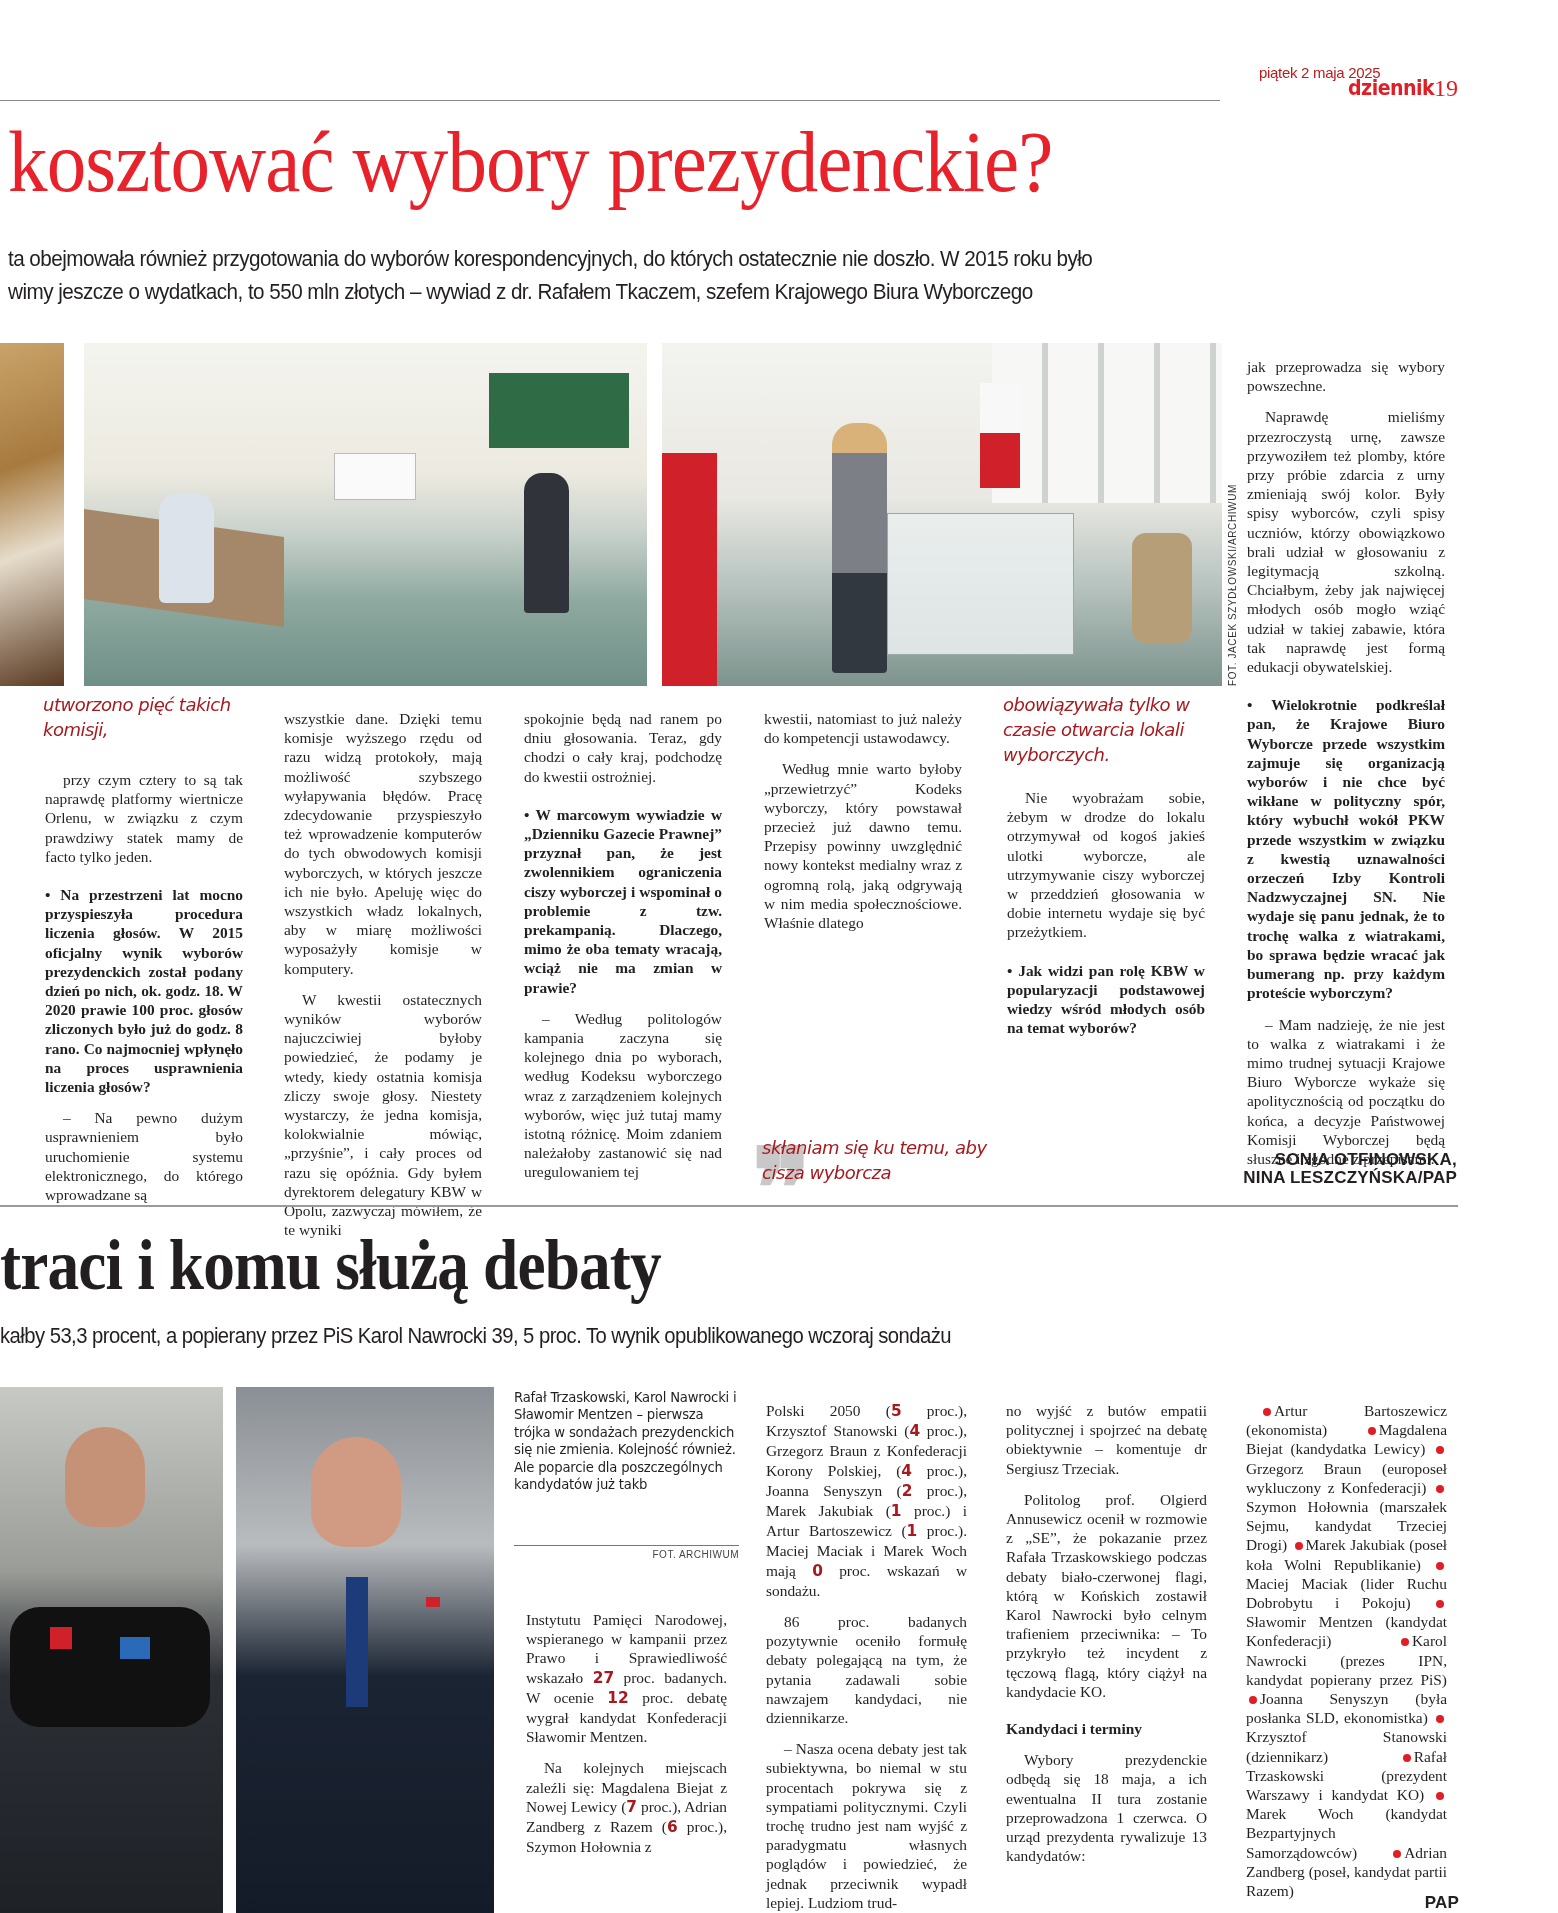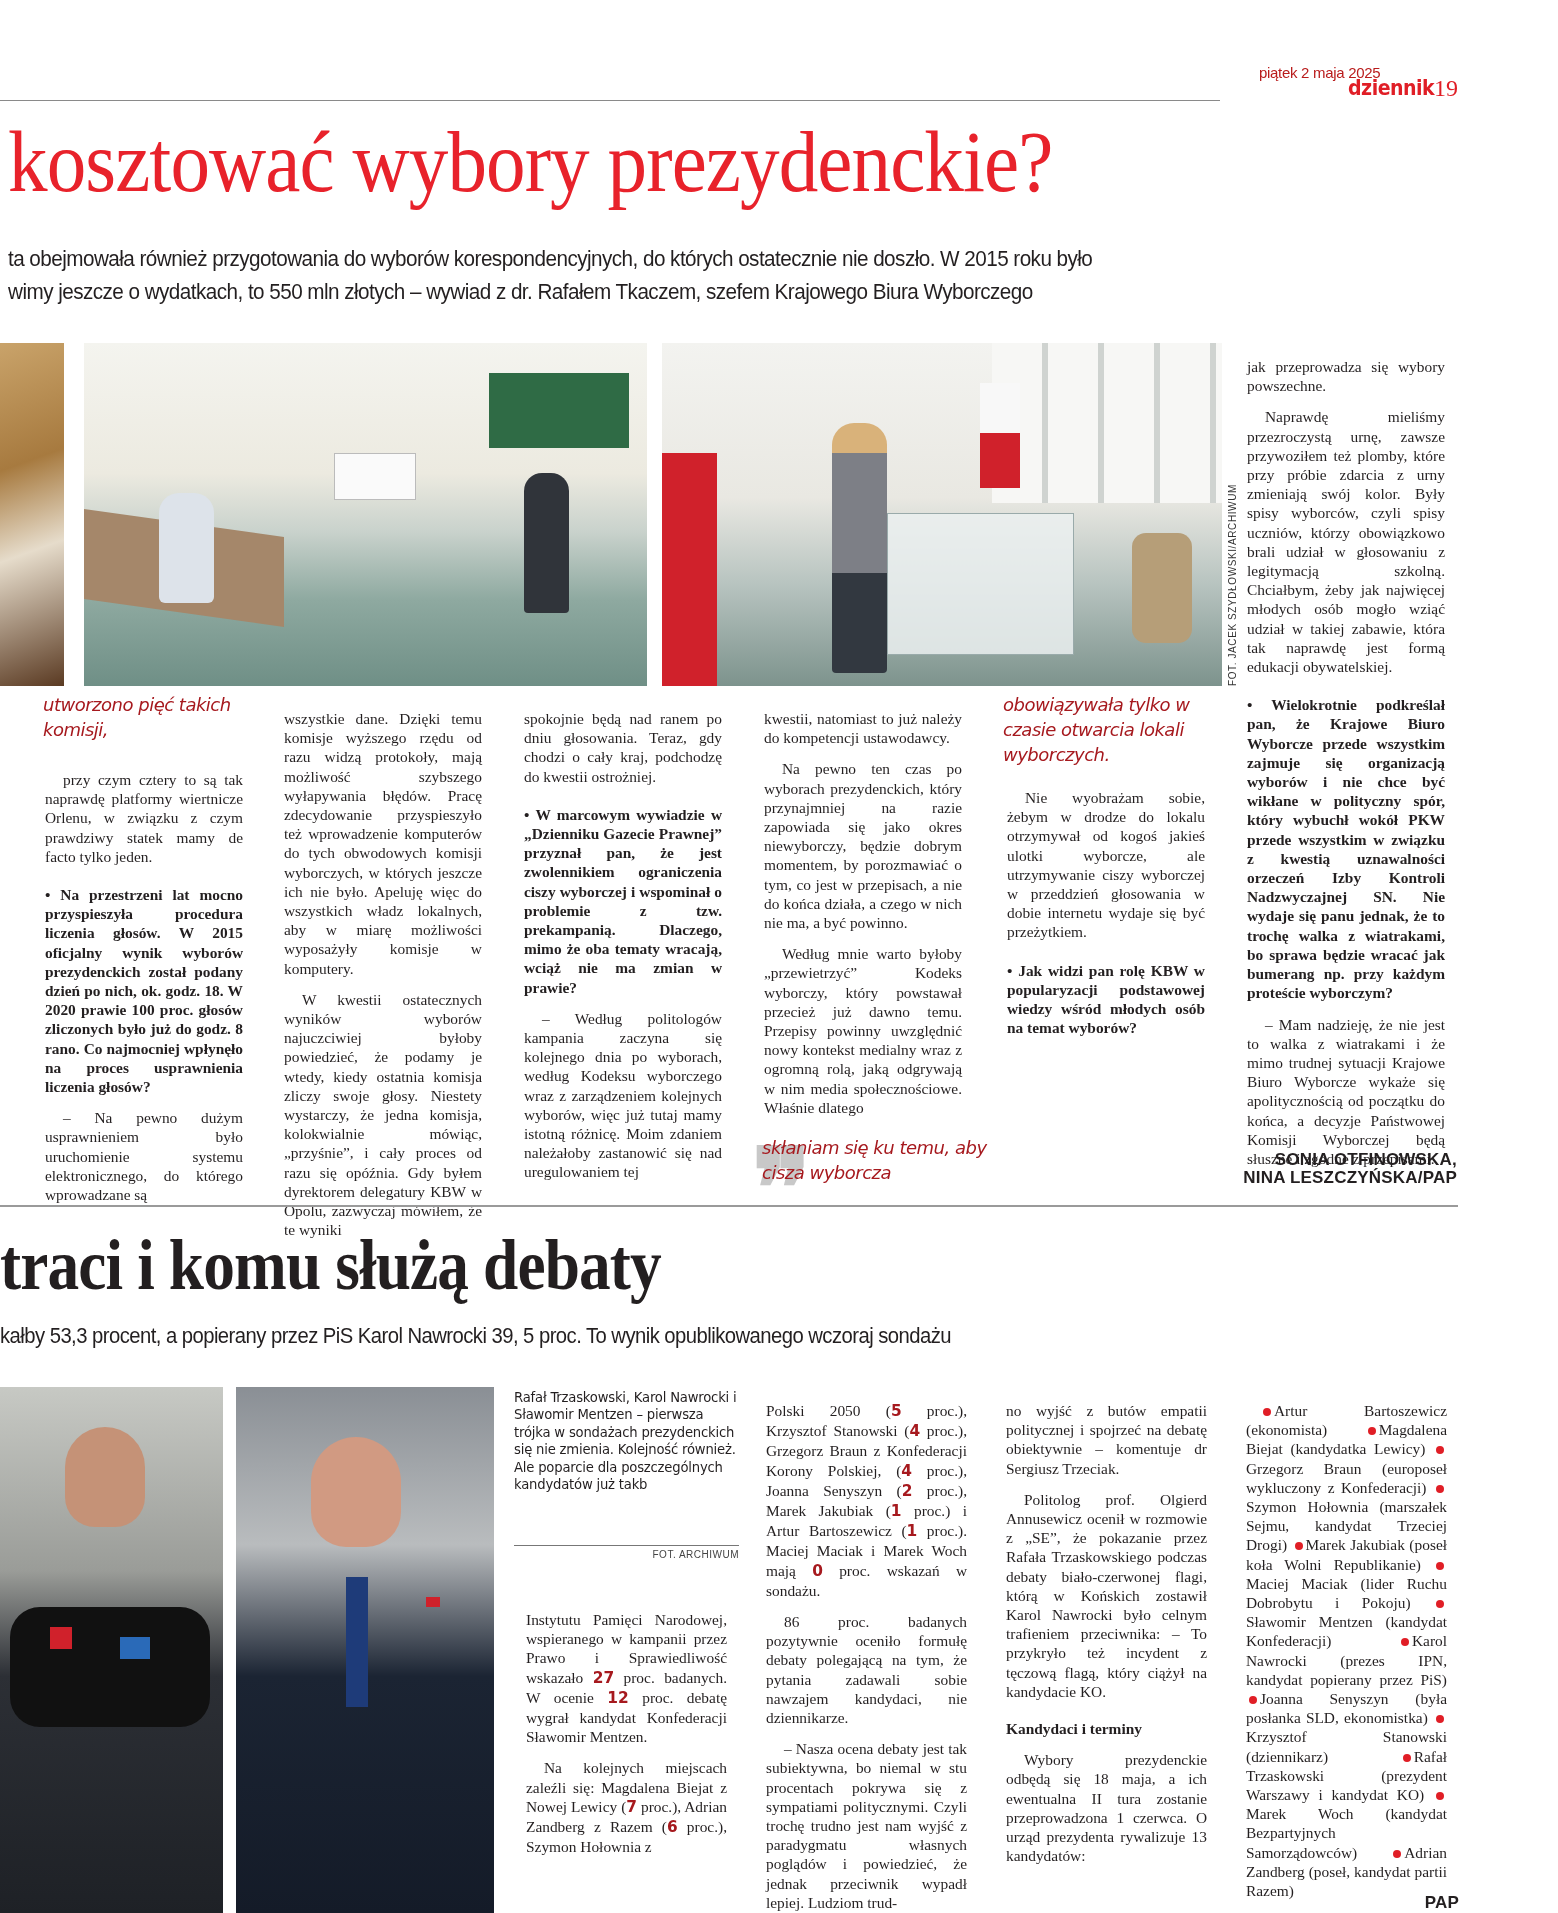--- a/index.html
+++ b/index.html
@@ -74,21 +74,20 @@
 </div>
 
 <div class="abs col" style="left:512px;top:697px;width:222px;">
   <p class="noind">spokojnie będą nad ranem po dniu głosowania. Teraz, gdy chodzi o cały kraj, podchodzę do kwestii ostrożniej.</p>
   <p class="q">W marcowym wywiadzie w „Dzienniku Gazecie Prawnej” przyznał pan, że jest zwolennikiem ograniczenia ciszy wyborczej i wspominał o problemie z tzw. prekampanią. Dlaczego, mimo że oba tematy wracają, wciąż nie ma zmian w prawie?</p>
   <p>– Według politologów kampania zaczyna się kolejnego dnia po wyborach, według Kodeksu wyborczego wraz z zarządzeniem kolejnych wyborów, więc już tutaj mamy istotną różnicę. Moim zdaniem należałoby zastanowić się nad uregulowaniem tej</p>
 </div>
 
 <div class="abs col" style="left:752px;top:697px;width:222px;">
   <p class="noind">kwestii, natomiast to już należy do kompetencji ustawodawcy.</p>
-  <p>Na pewno ten czas po wyborach prezydenckich, który przynajmniej na razie zapowiada się jako okres niewyborczy, będzie dobrym momentem, by porozmawiać o tym, co jest w przepisach, a nie do końca działa, a czego w nich nie ma, a być powinno.</p>
   <p>Według mnie warto byłoby „przewietrzyć” Kodeks wyborczy, który powstawał przecież już dawno temu. Przepisy powinny uwzględnić nowy kontekst medialny wraz z ogromną rolą, jaką odgrywają w nim media społecznościowe. Właśnie dlatego</p>
 </div>
 <div class="abs" style="left:752px;top:1135px;width:70px;height:56px;font-family:'Liberation Serif',serif;font-weight:bold;font-size:110px;line-height:110px;color:#c8c8c8;">❞</div>
 <div class="abs pull" style="left:762px;top:1135px;width:230px;">skłaniam się ku temu, aby cisza wyborcza</div>
 
 <div class="abs pull" style="left:1003px;top:692px;width:220px;">obowiązywała tylko w czasie otwarcia lokali wyborczych.</div>
 <div class="abs col" style="left:995px;top:776px;width:222px;">
   <p>Nie wyobrażam sobie, żebym w drodze do lokalu otrzymywał od kogoś jakieś ulotki wyborcze, ale utrzymywanie ciszy wyborczej w przeddzień głosowania w dobie internetu wydaje się być przeżytkiem.</p>
   <p class="q">Jak widzi pan rolę KBW w popularyzacji podstawowej wiedzy wśród młodych osób na temat wyborów?</p>
 </div>

